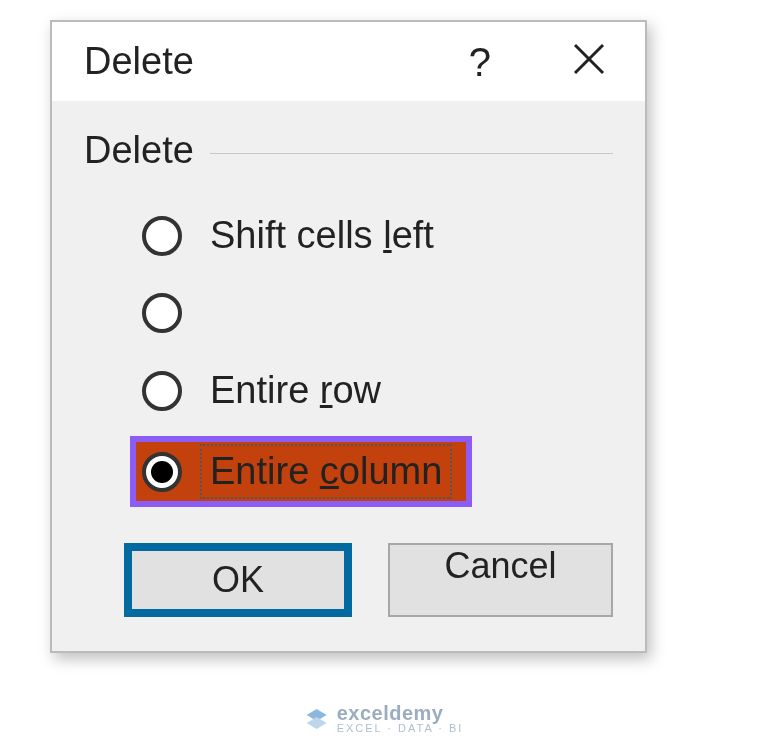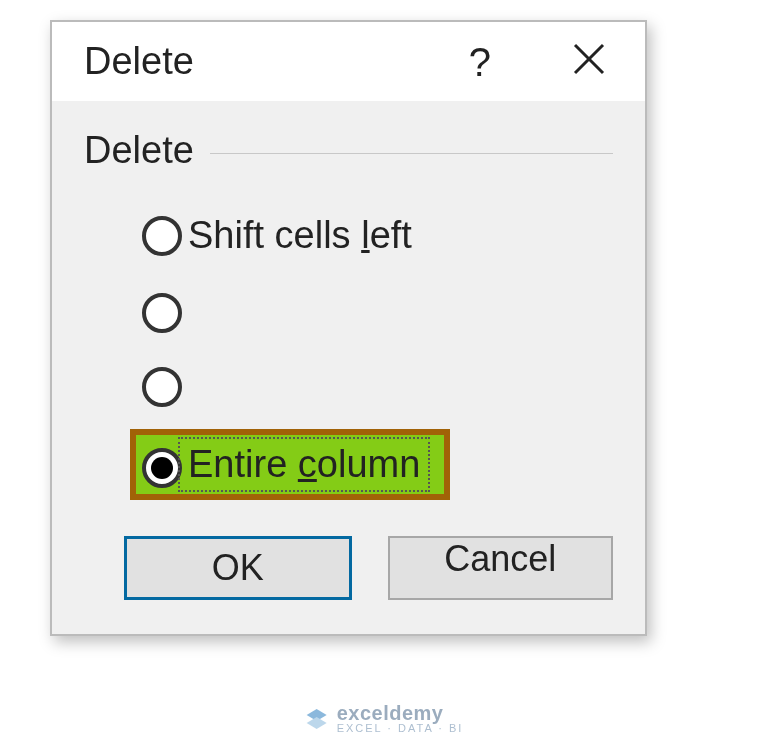--- a/index.html
+++ b/index.html
@@ -72,28 +72,28 @@
     }
     .radio-list {
       padding-left: 46px;
       display: flex;
       flex-direction: column;
       gap: 10px;
     }
     .radio-item {
       display: flex;
       align-items: center;
+      gap: 22px;
       padding: 6px 18px 6px 6px;
       width: fit-content;
       border: 6px solid transparent;
     }
     .radio-item.highlight {
-      border: 6px solid #a16207;
-      background: #84cc16;
-      align-items: flex-end;
+      border: 6px solid #8b5cf6;
+      background: #c2410c;
     }
     .radio-circle {
       width: 40px;
       height: 40px;
       border: 4px solid #333;
       border-radius: 50%;
       display: flex;
       align-items: center;
       justify-content: center;
       flex-shrink: 0;
@@ -132,21 +132,21 @@
       font-size: 36px;
       color: #222;
       background: #e1e1e1;
       border: 2px solid #a7a7a7;
       padding: 0 0;
       width: 240px;
       text-align: center;
       cursor: pointer;
     }
     .btn.primary {
-      border: 3px solid #0369a1;
+      border: 8px solid #0369a1;
       padding: 8px 16px;
     }
     .watermark {
       position: absolute;
       left: 50%;
       transform: translateX(-50%);
       bottom: 22px;
       display: flex;
       align-items: center;
       gap: 8px;
@@ -203,20 +203,21 @@
     <div class="radio-list">
         <div class="radio-item">
           <div class="radio-circle"></div>
           <span class="radio-label">Shift cells <span class="underline-char">l</span>eft</span>
         </div>
         <div class="radio-item">
           <div class="radio-circle"></div>
         </div>
         <div class="radio-item">
           <div class="radio-circle"></div>
+          <span class="radio-label">Entire <span class="underline-char">r</span>ow</span>
         </div>
         <div class="radio-item selected highlight">
           <div class="radio-circle">
             <div class="dot"></div>
           </div>
           <span class="radio-label">Entire <span class="underline-char">c</span>olumn</span>
         </div>
       </div>
 
     <div class="button-row">

